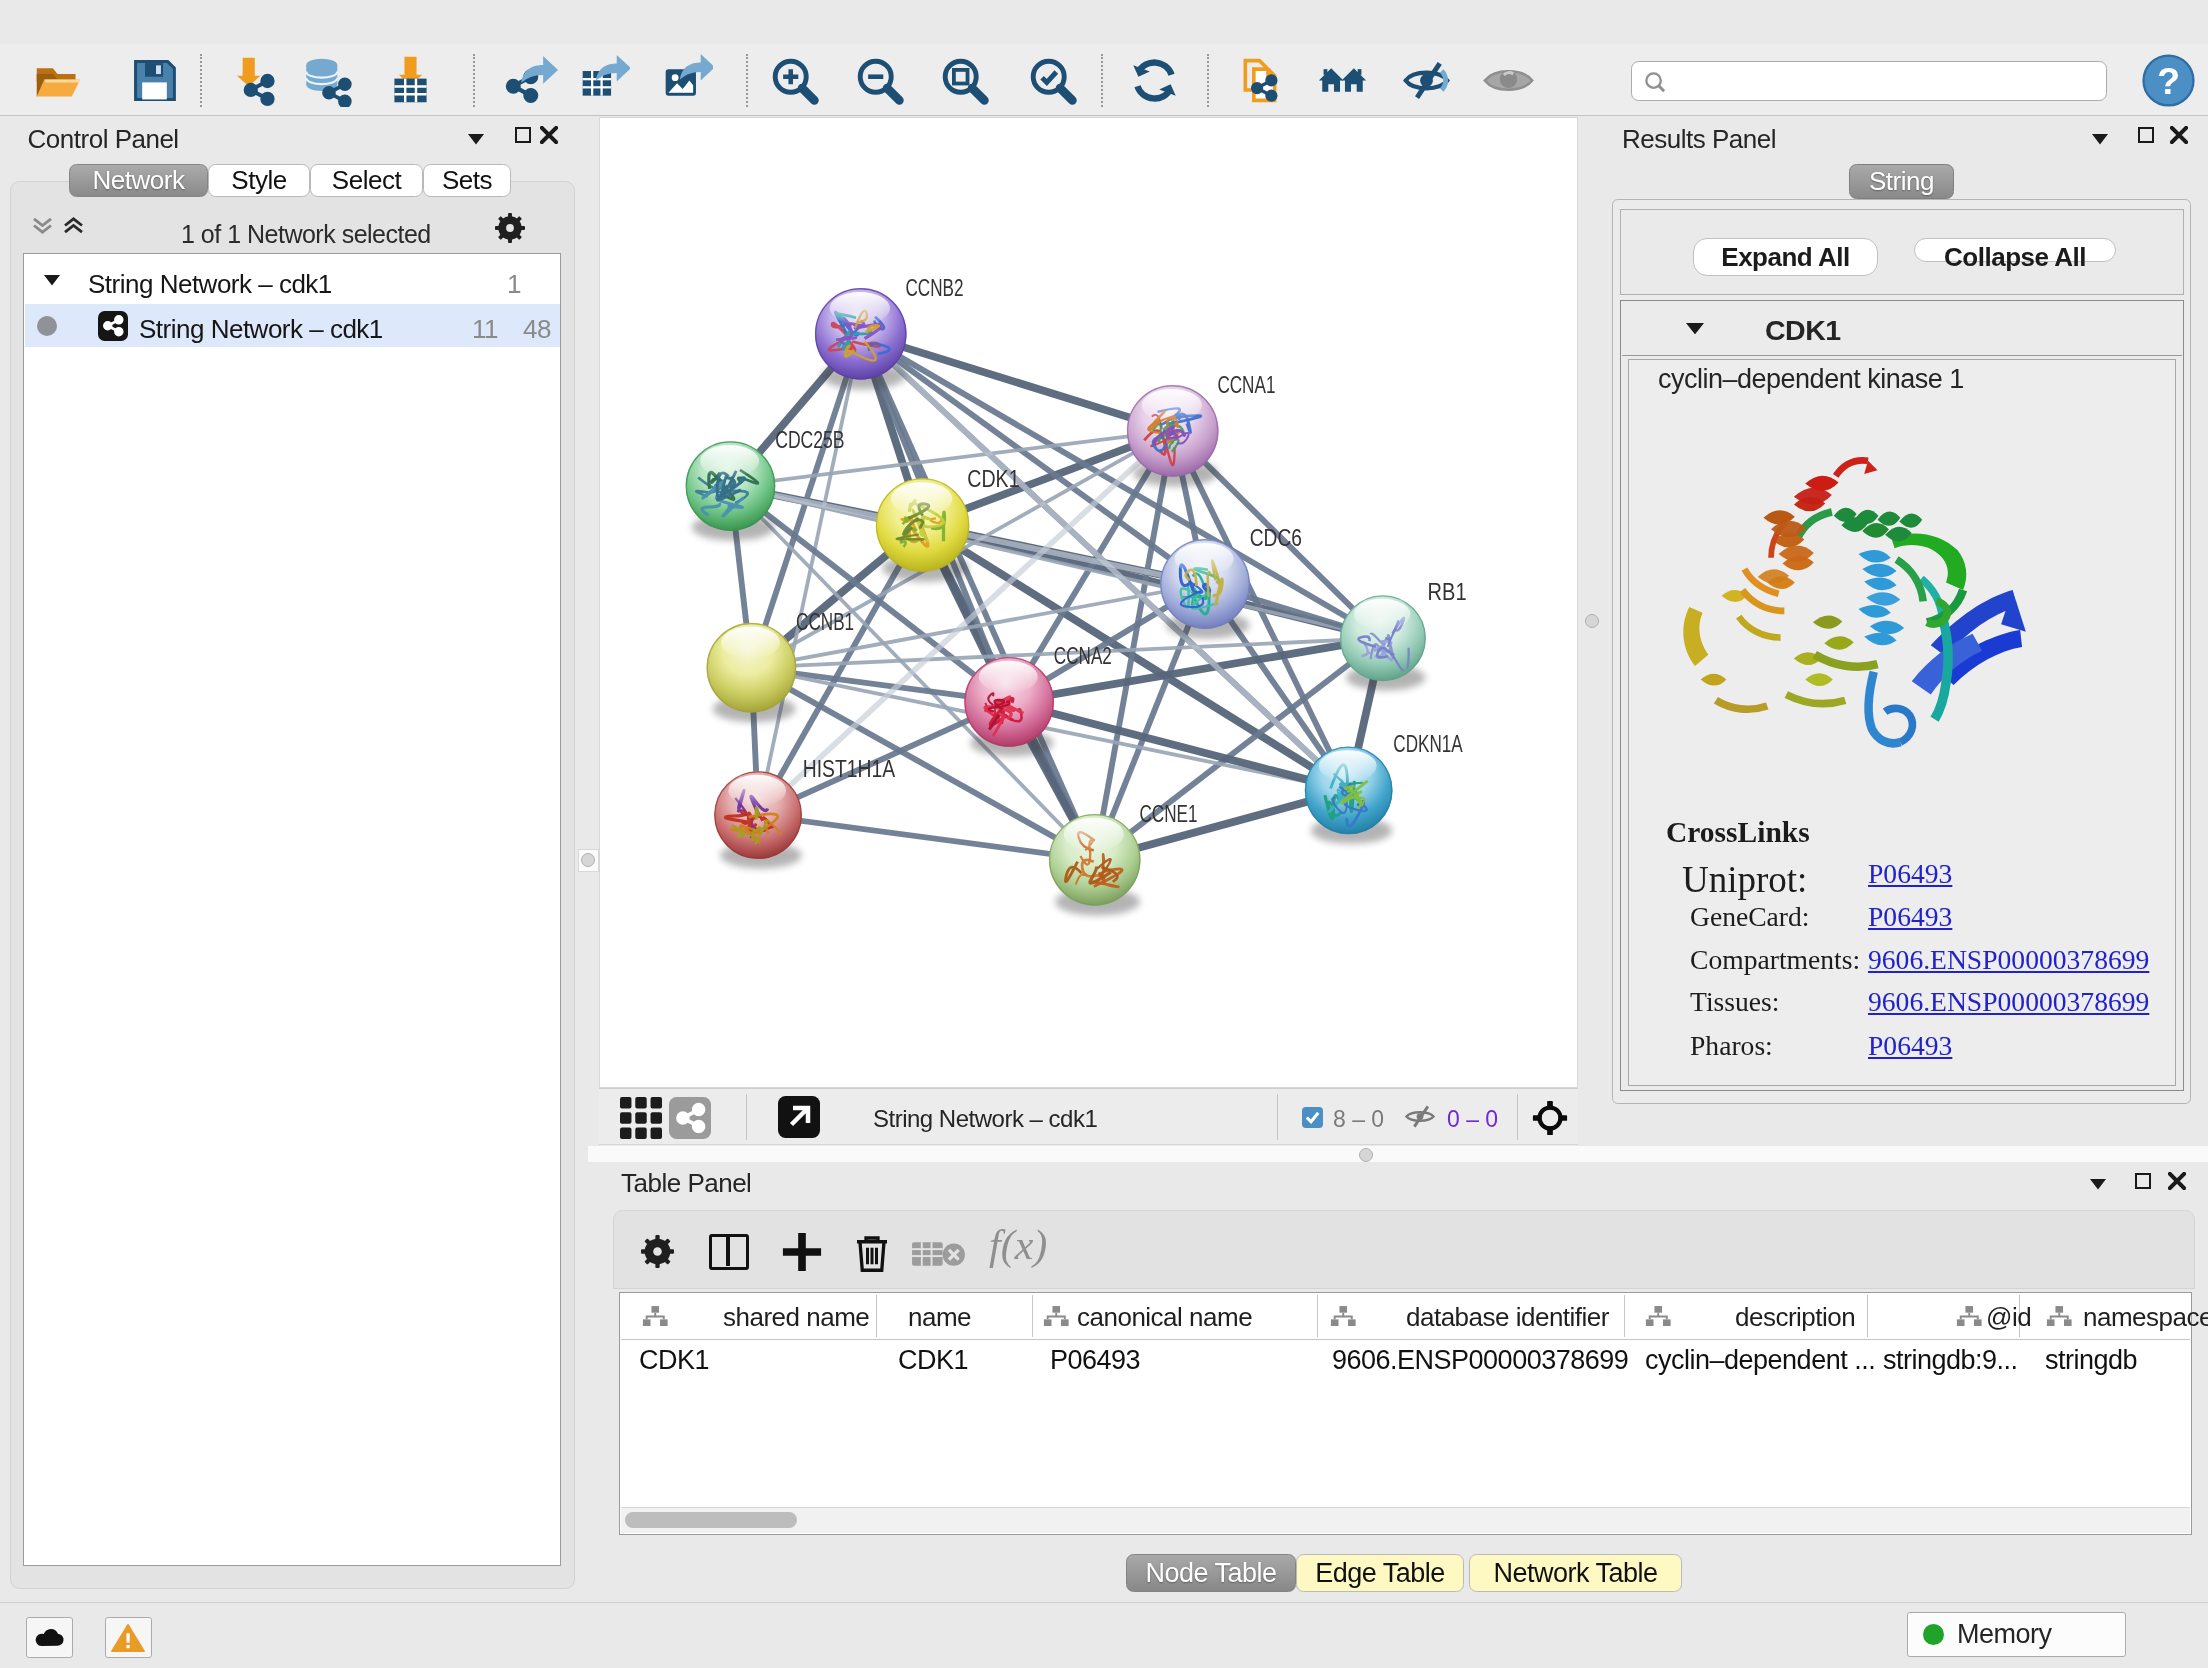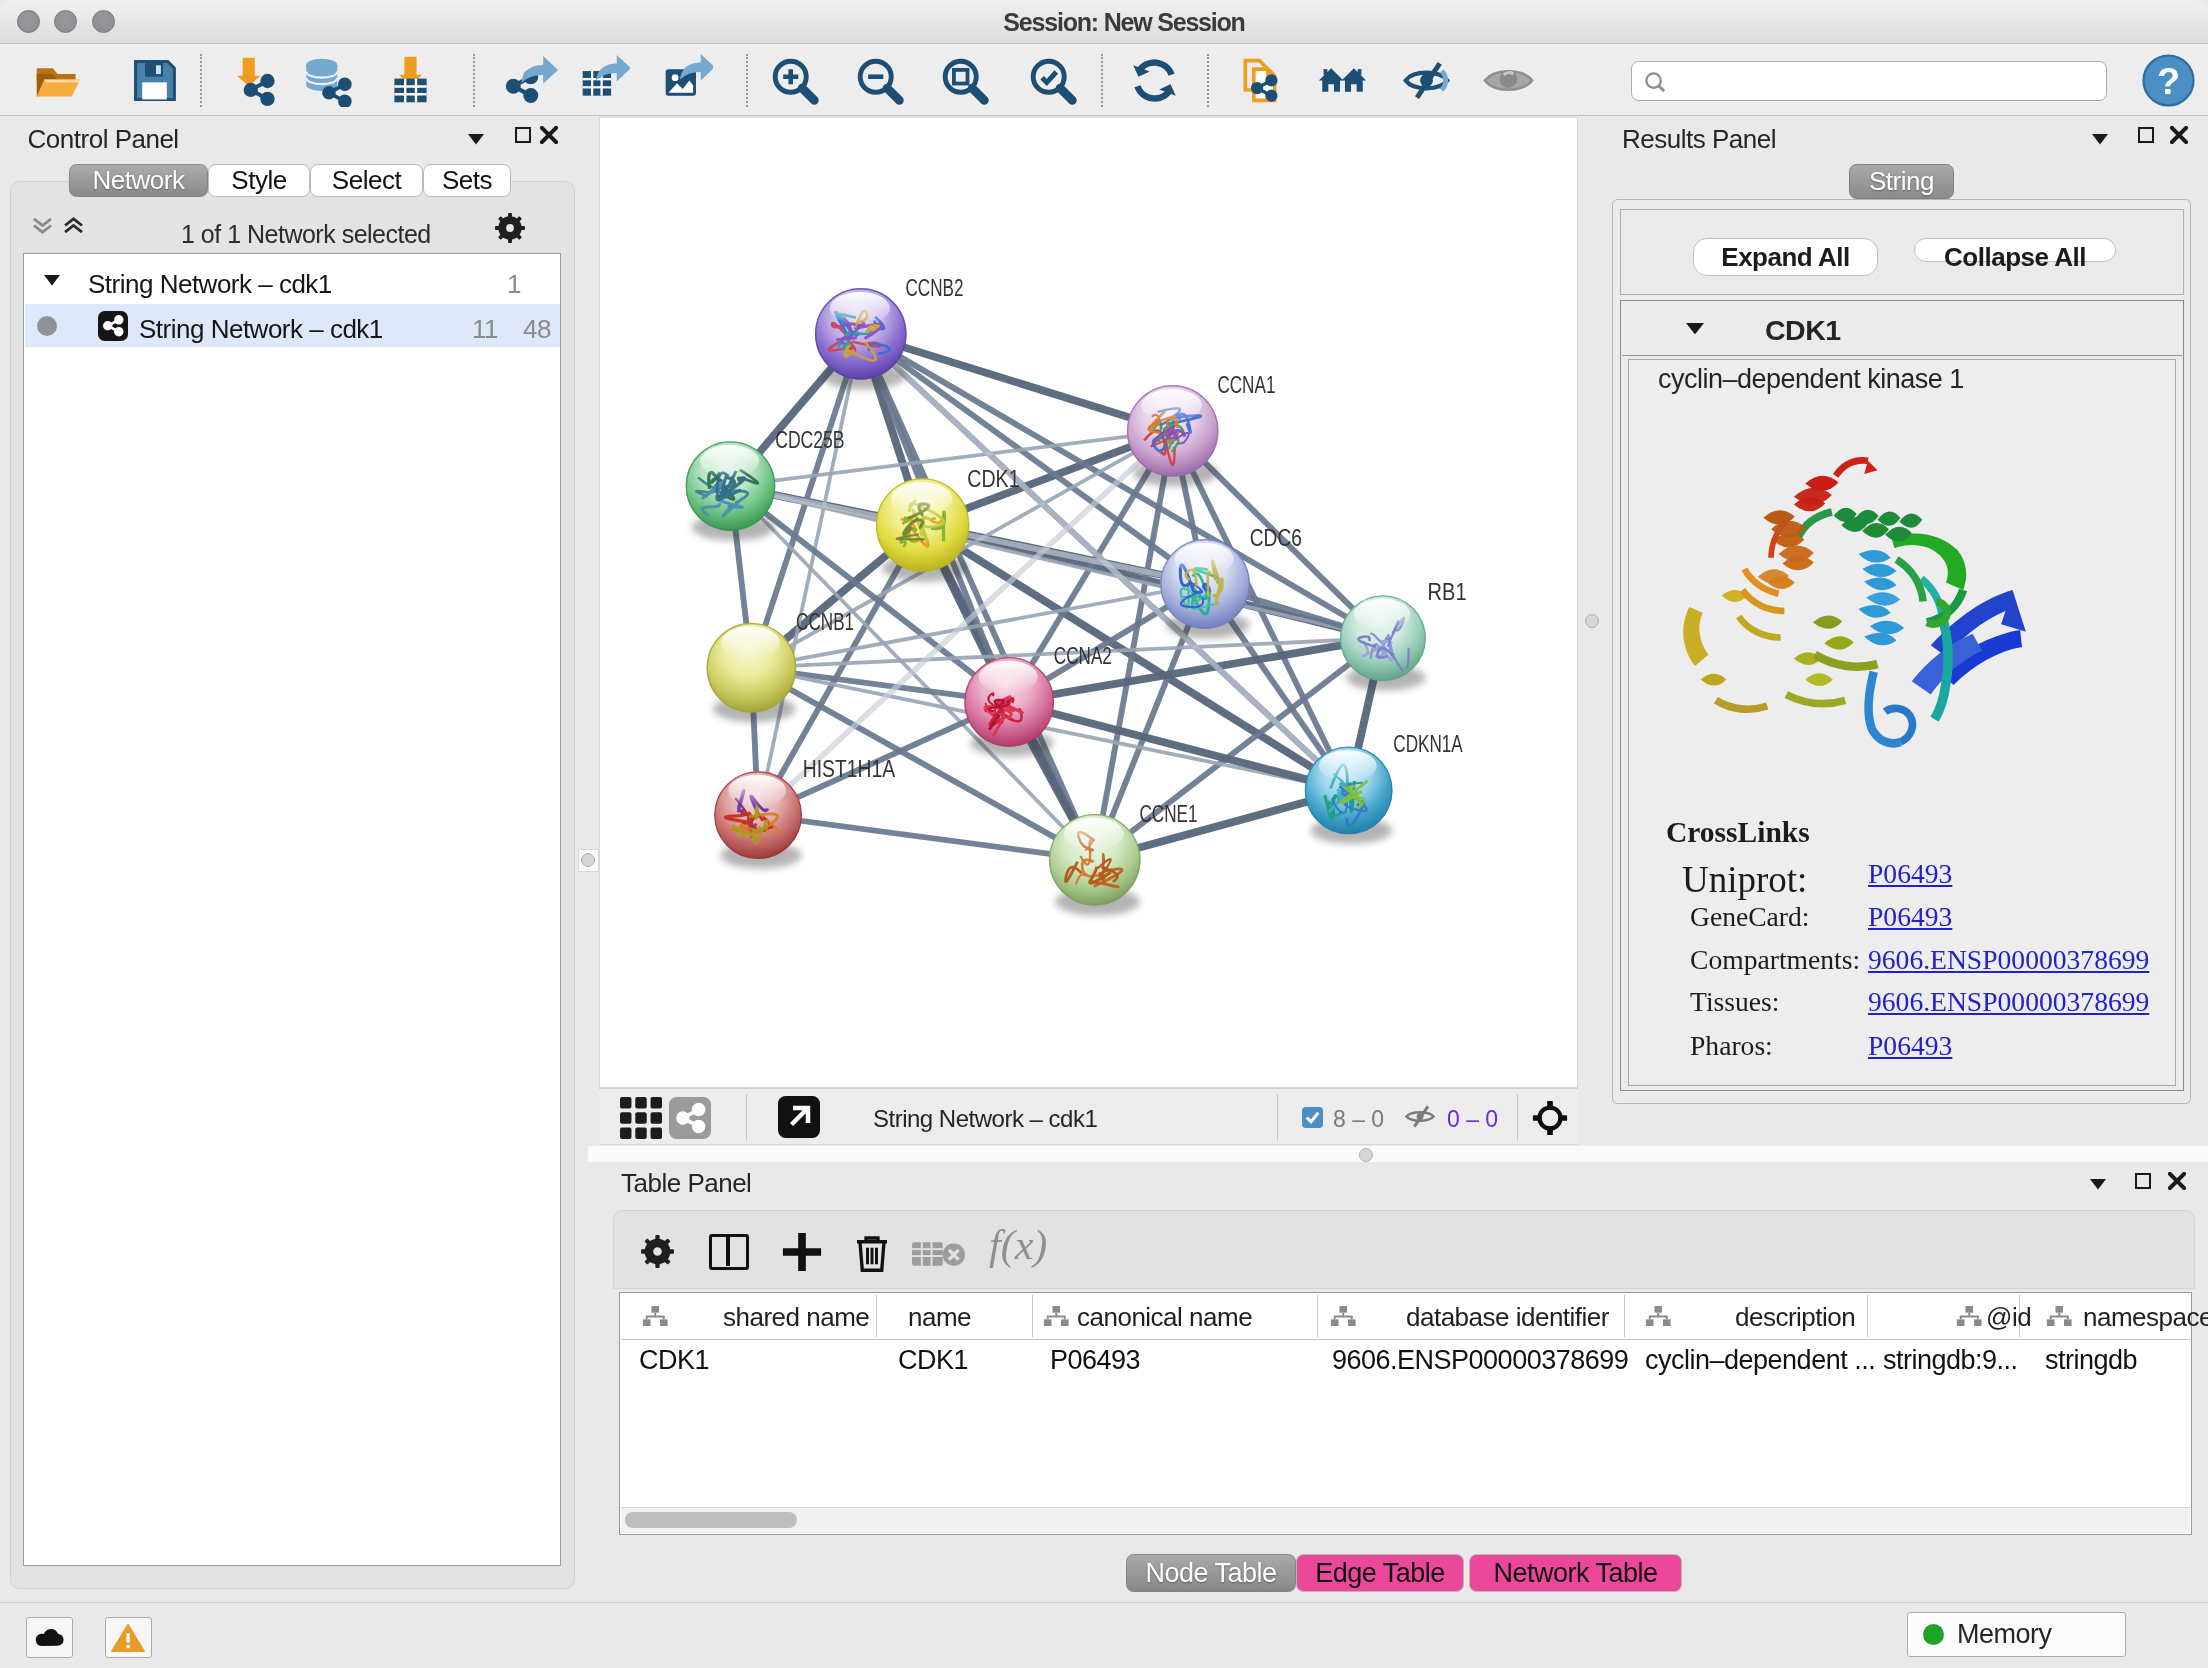--- a/index.html
+++ b/index.html
@@ -41,36 +41,30 @@
 .serif{font-family:Liberation Serif, serif}
 .link{color:#2222cc;text-decoration:underline}
 
 .tp-toolbar{position:absolute;left:613px;top:1210px;width:1582px;height:79px;background:#e2e2e2;border:1px solid #d4d4d4;border-radius:9.5px 9.5px 0 0}
 .tbl{position:absolute;left:619px;top:1292px;width:1573px;height:243px;background:#fff;border:1.9px solid #9a9a9a}
 .th{position:absolute;top:1294px;height:46px;font-size:26px;color:#1f1f1f;letter-spacing:-0.5px}
 .td{position:absolute;top:1345px;font-size:27px;color:#111;letter-spacing:-0.5px}
 .colsep{position:absolute;top:1295px;height:42px;width:0;border-left:1px solid #c6c6c6}
 .hline{position:absolute;background:#c6c6c6}
 
-.btab{position:absolute;top:1554px;height:38px;border:1px solid #b9b9b9;background:#ec4899;border-radius:7.6px;
+.btab{position:absolute;top:1554px;height:38px;border:1px solid #b9b9b9;background:#fef9c3;border-radius:7.6px;
   font-size:27px;color:#111;text-align:center;letter-spacing:-0.5px}
 .btab.sel{background:linear-gradient(#a9a9a9,#888);color:#fff;border-color:#848484;text-shadow:0 1px 1.9px rgba(0,0,0,.35)}
 
 .status{position:absolute;left:0;top:1602px;width:2208px;height:67px;background:#e9e9e9;border-top:1.9px solid #d2d2d2}
 .sbtn{position:absolute;width:47px;height:41px;background:#f6f6f6;border:1.4px solid #ababab;border-radius:2.9px}
 .membox{position:absolute;left:1907px;top:1612px;width:219px;height:45px;background:#fcfcfc;border:1.4px solid #ababab;border-radius:2.9px}
 .handle{position:absolute;width:14.3px;height:14.3px;border-radius:50%;background:#d6d6d6;border:1px solid #b0b0b0}
 </style></head><body>
 <div id="app">
-    <div class="titlebar">
-      <div class="tl" style="left:17px"></div>
-      <div class="tl" style="left:54px"></div>
-      <div class="tl" style="left:92px"></div>
-      <div class="title-text">Session: New Session</div>
-    </div>
     <div class="toolbar">
       <div class="tsep" style="left:200px"></div>
       <div class="tsep" style="left:473px"></div>
       <div class="tsep" style="left:746px"></div>
       <div class="tsep" style="left:1101px"></div>
       <div class="tsep" style="left:1207px"></div>
       <div class="ticon" style="left:32px"><svg width="53" height="53" viewBox="0 0 28 28">
           <path d="M2.5 7.5 h8.5 l2.5 3 h9.5 v4 H2.5 z" fill="#ba7113"></path>
           <path d="M2.5 22.5 v-12 h8.5 l2.5 3 h9.5 v2 z" fill="#9c5f10"></path>
           <path d="M6.5 13.5 h19 l-4.5 9 H2.5 z" fill="#f5ab3f"></path>

